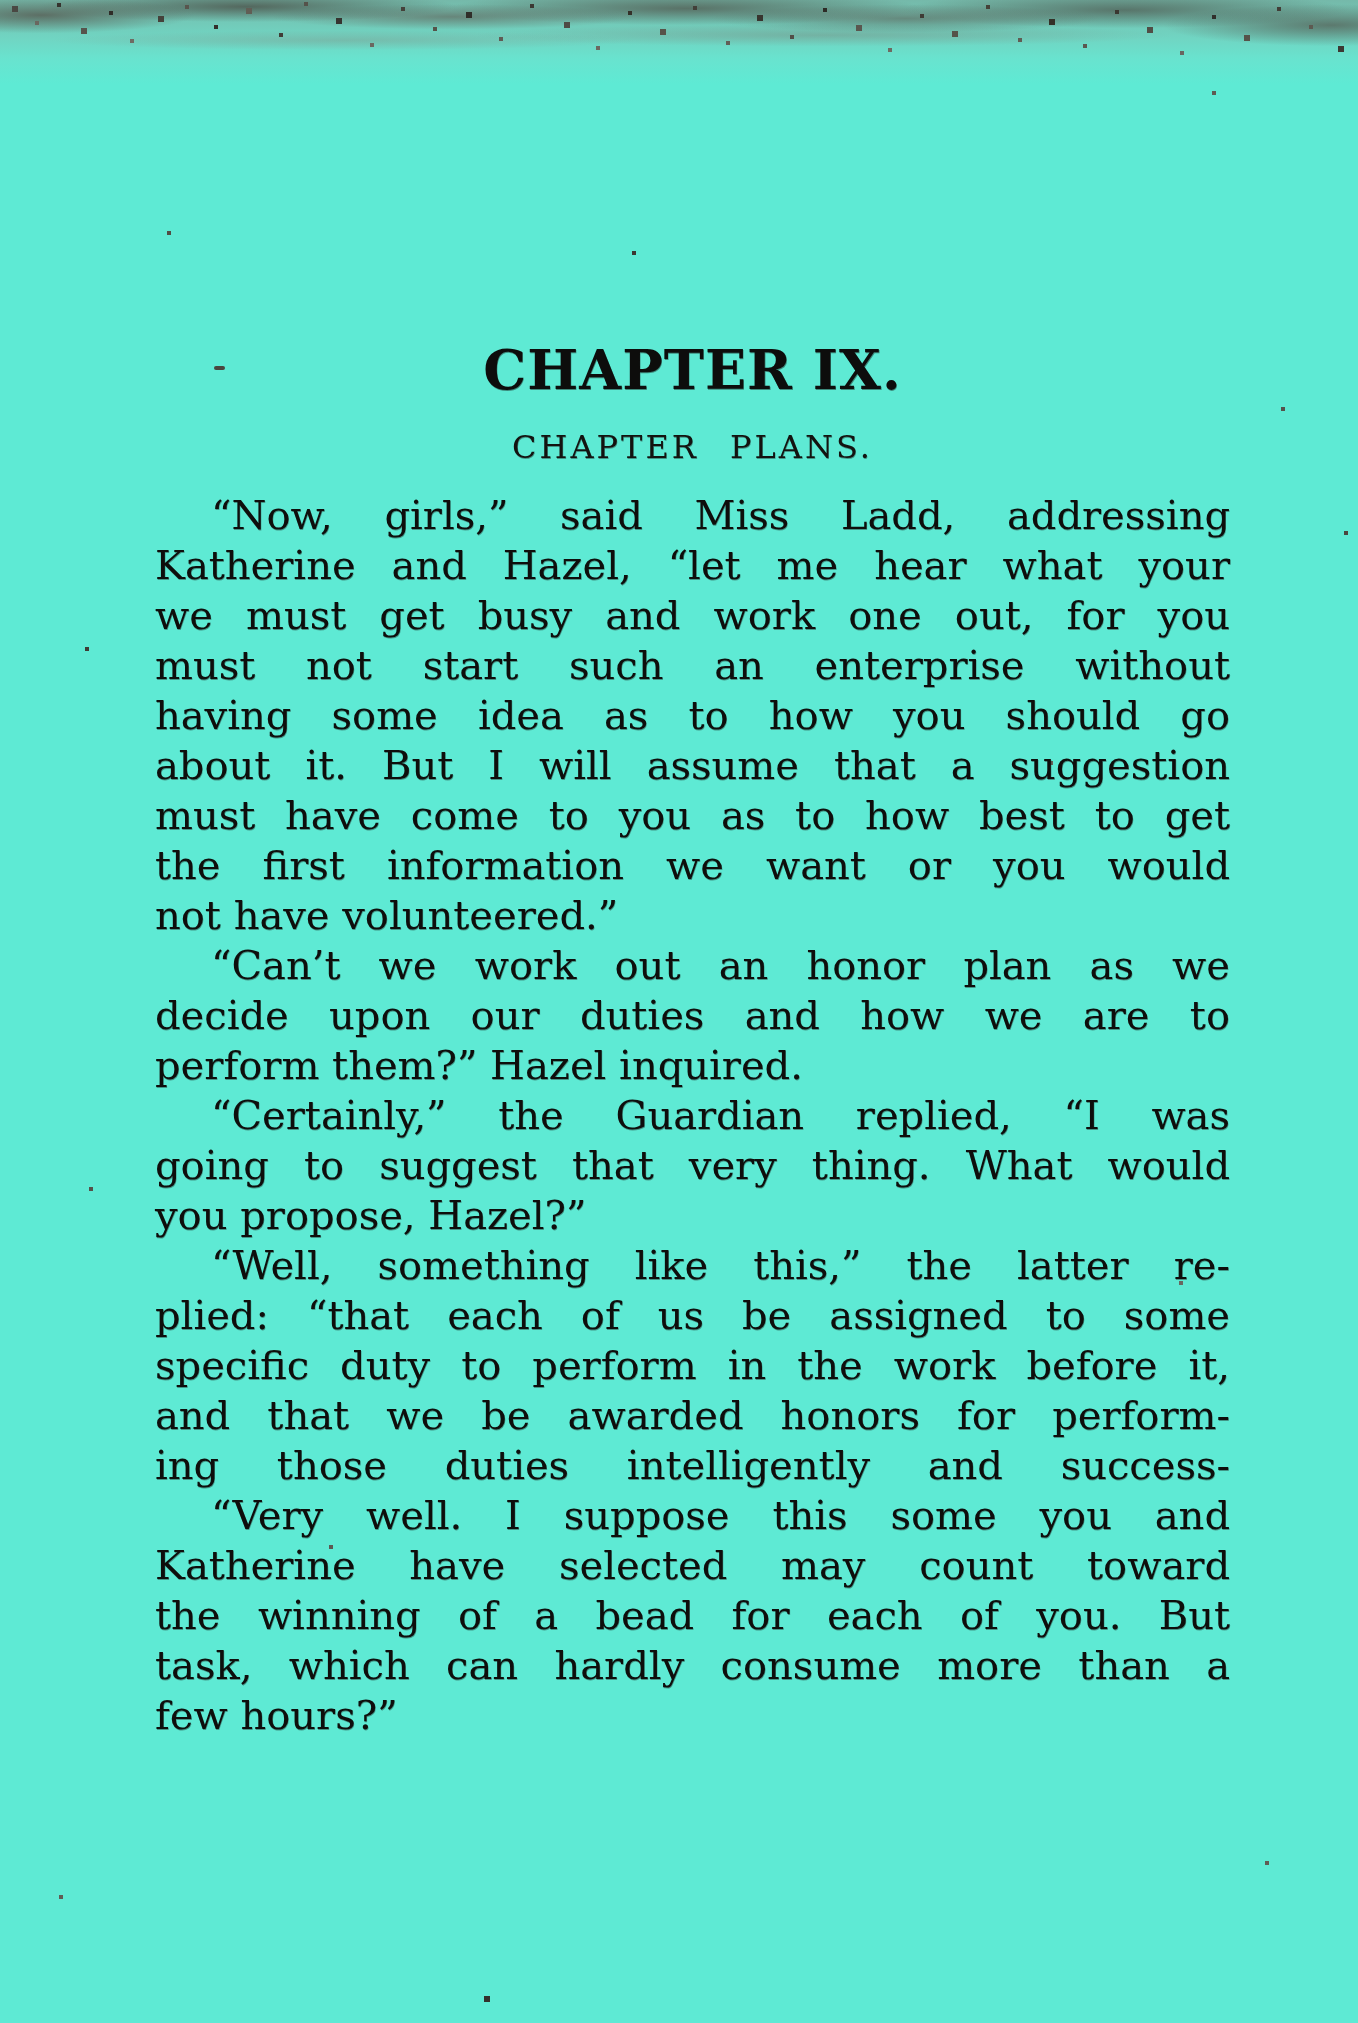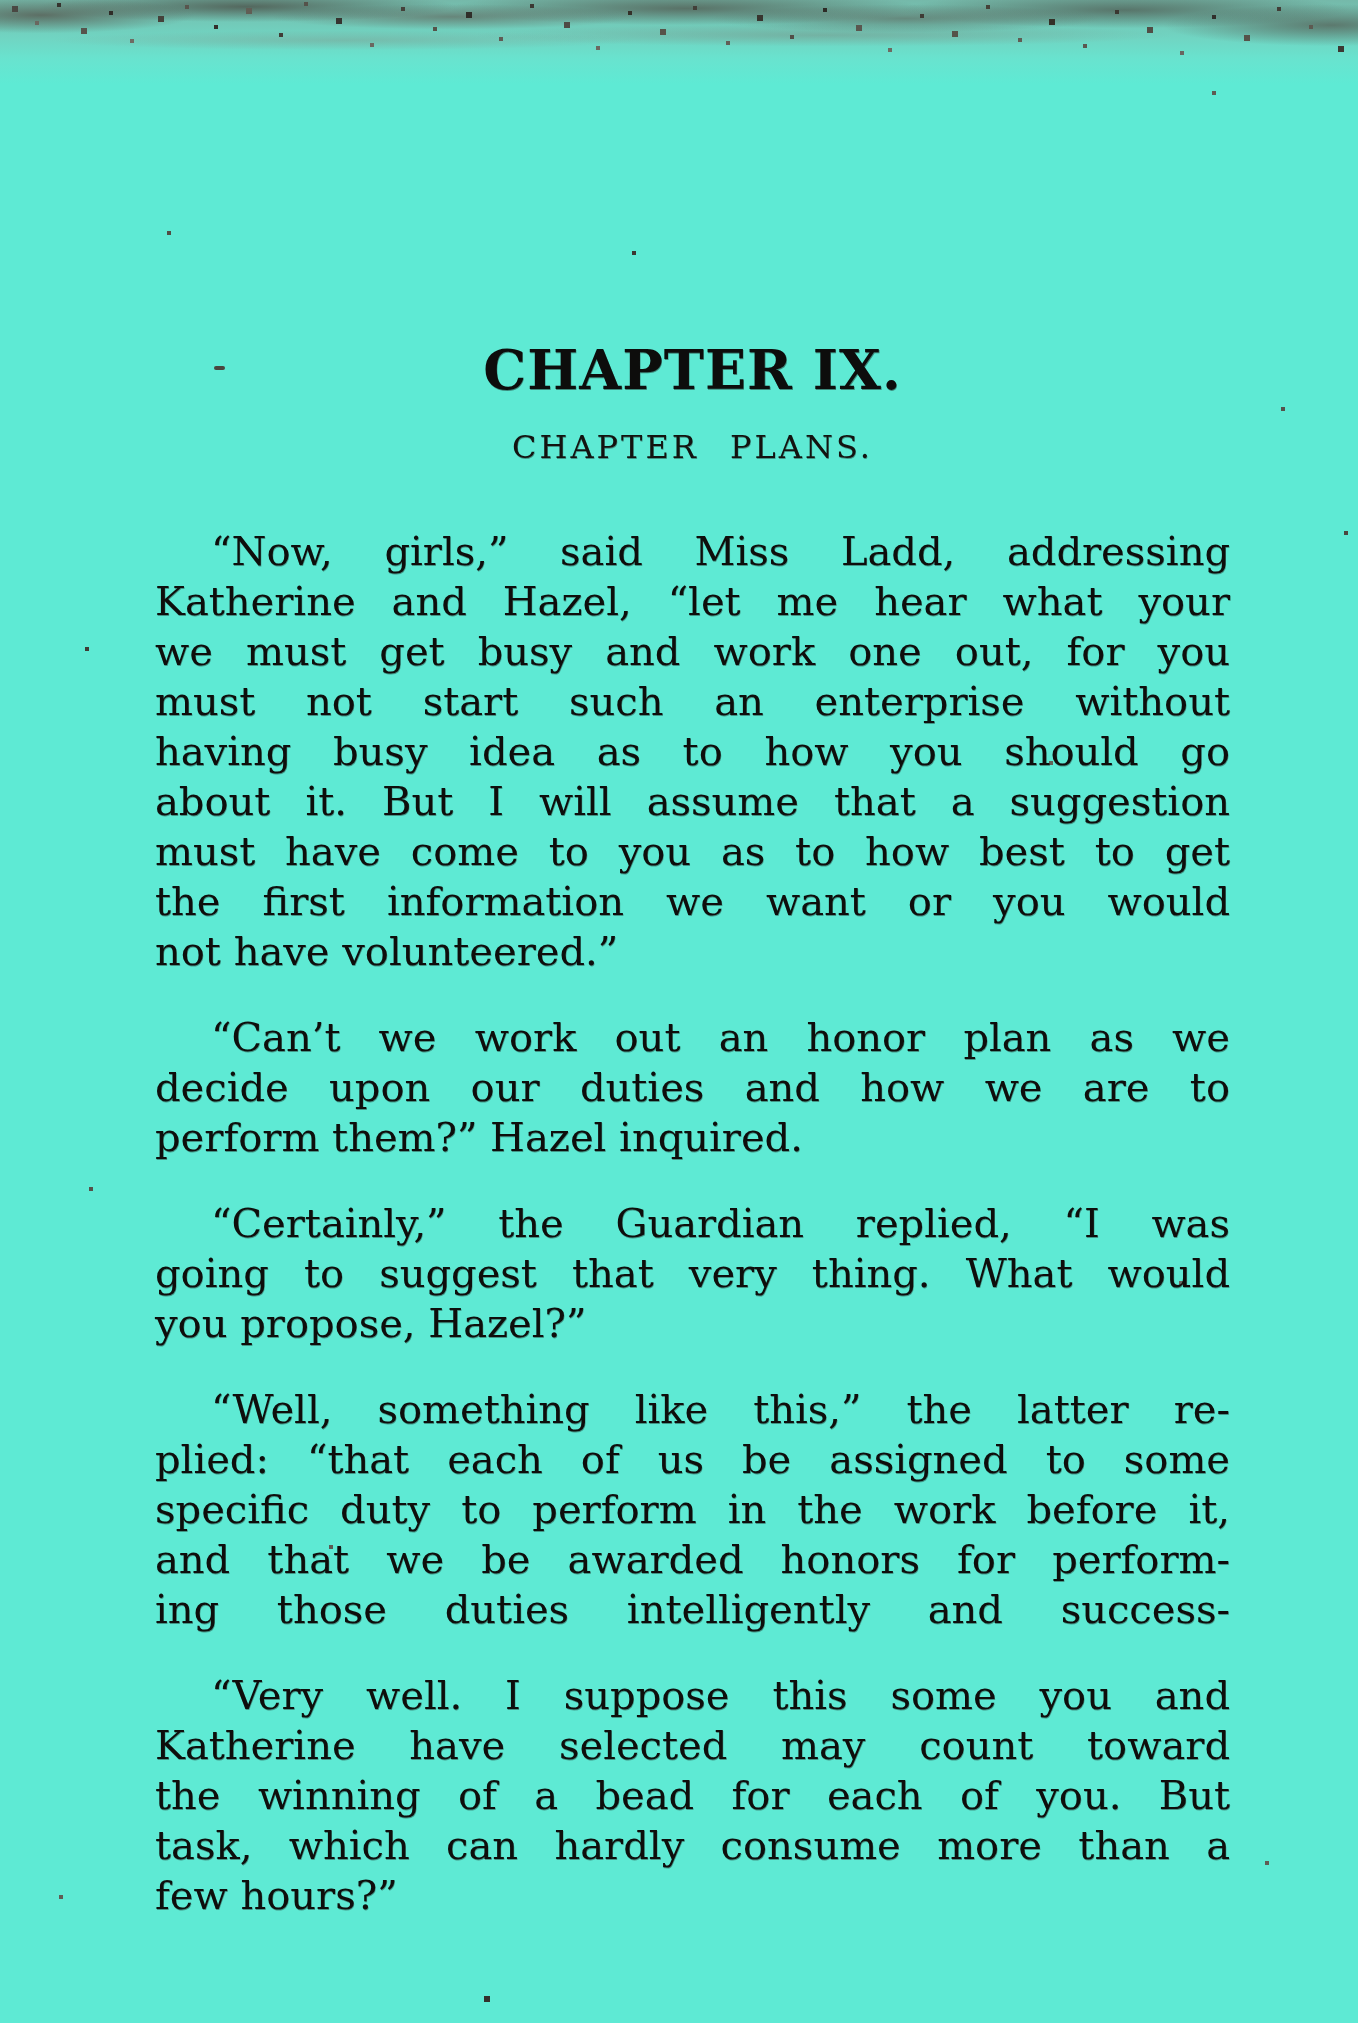--- a/index.html
+++ b/index.html
@@ -79,41 +79,41 @@
   .body-text {
     position: absolute; top: 490px; left: 155px; width: 1075px;
     font-size: 40px; color: #0e0e0c;
     text-shadow: 0.5px 0.5px 0 rgba(25,25,20,0.4);
   }
   .line {
     height: 50px; line-height: 50px;
     text-align: justify; text-align-last: justify;
     white-space: nowrap; overflow: visible;
   }
-  .line.para-start { text-indent: 56px; margin-top: 36px; }
+  .line.para-start { text-indent: 56px; }
   .line.para-end   { text-align-last: left; }
 </style>
 </head>
 <body>
 
 <div class="page">
   <div class="scan-noise-band"></div>
   <div class="noise-dots"></div>
   <div class="page-speckles"></div>
   <div class="stray-dash"></div>
 
   <h1 class="chapter-title">CHAPTER IX.</h1>
   <h2 class="section-title">CHAPTER PLANS.</h2>
 
   <div class="body-text" id="body-text">
       <div class="line para-start">“Now, girls,” said Miss Ladd, addressing</div>
       <div class="line">Katherine and Hazel, “let me hear what your</div>
       <div class="line">we must get busy and work one out, for you</div>
       <div class="line">must not start such an enterprise without</div>
-      <div class="line">having busy idea as to how you should go</div>
+      <div class="line">having some idea as to how you should go</div>
       <div class="line">about it.  But I will assume that a suggestion</div>
       <div class="line">must have come to you as to how best to get</div>
       <div class="line">the first information we want or you would</div>
       <div class="line para-end">not have volunteered.”</div>
       <div class="line para-start">“Can’t we work out an honor plan as we</div>
       <div class="line">decide upon our duties and how we are to</div>
       <div class="line para-end">perform them?” Hazel inquired.</div>
       <div class="line para-start">“Certainly,” the Guardian replied, “I was</div>
       <div class="line">going to suggest that very thing.  What would</div>
       <div class="line para-end">you propose, Hazel?”</div>

